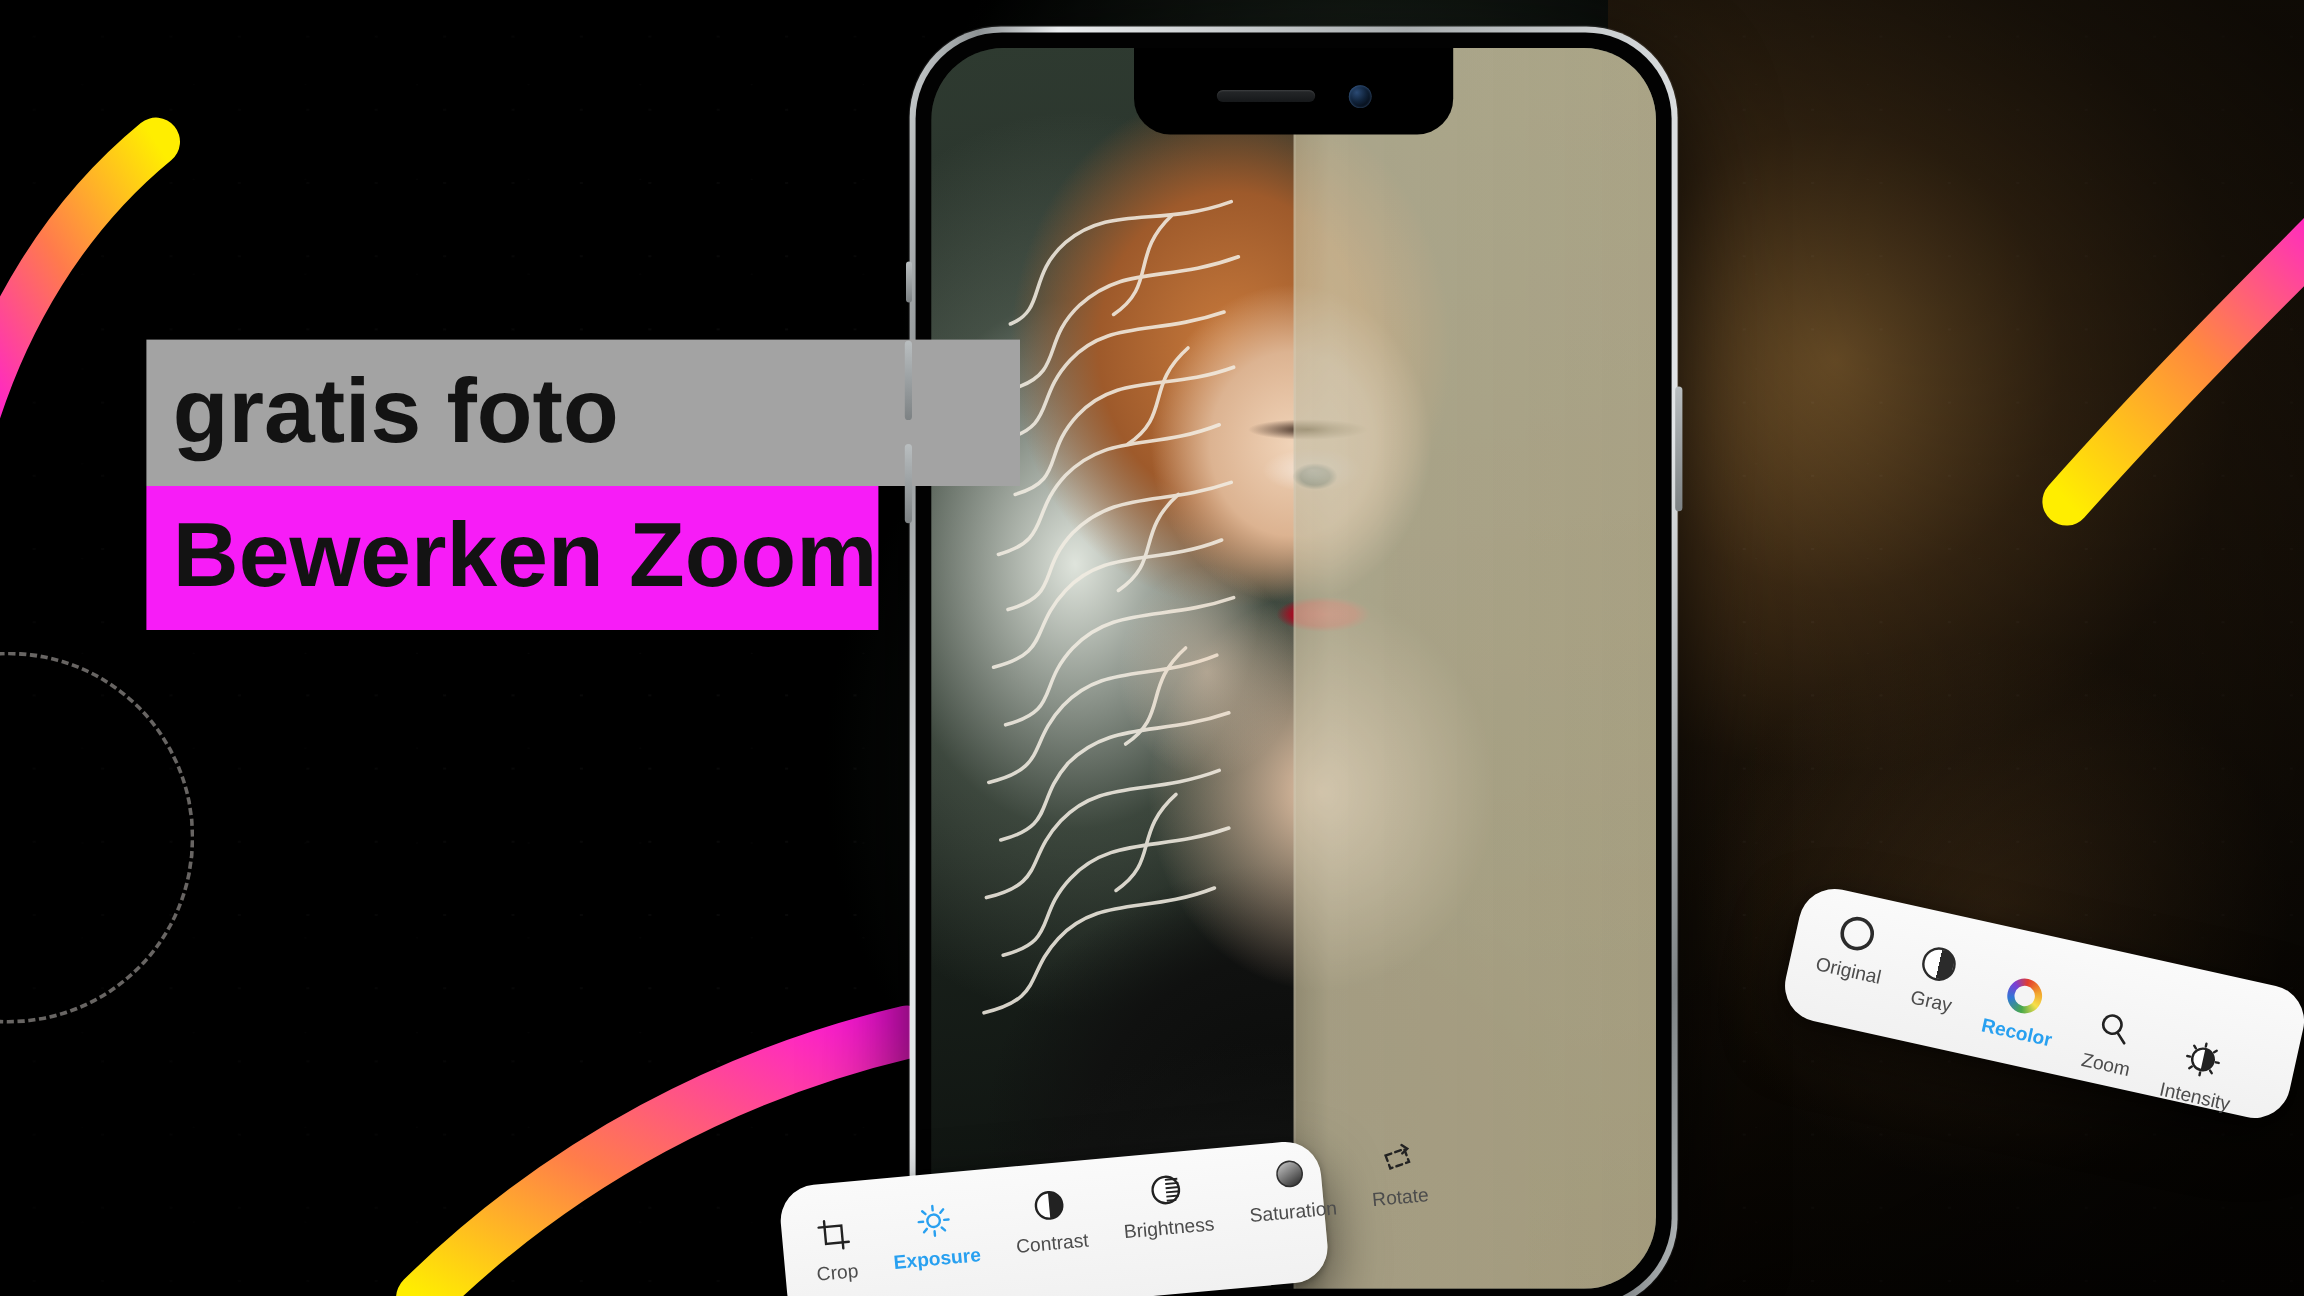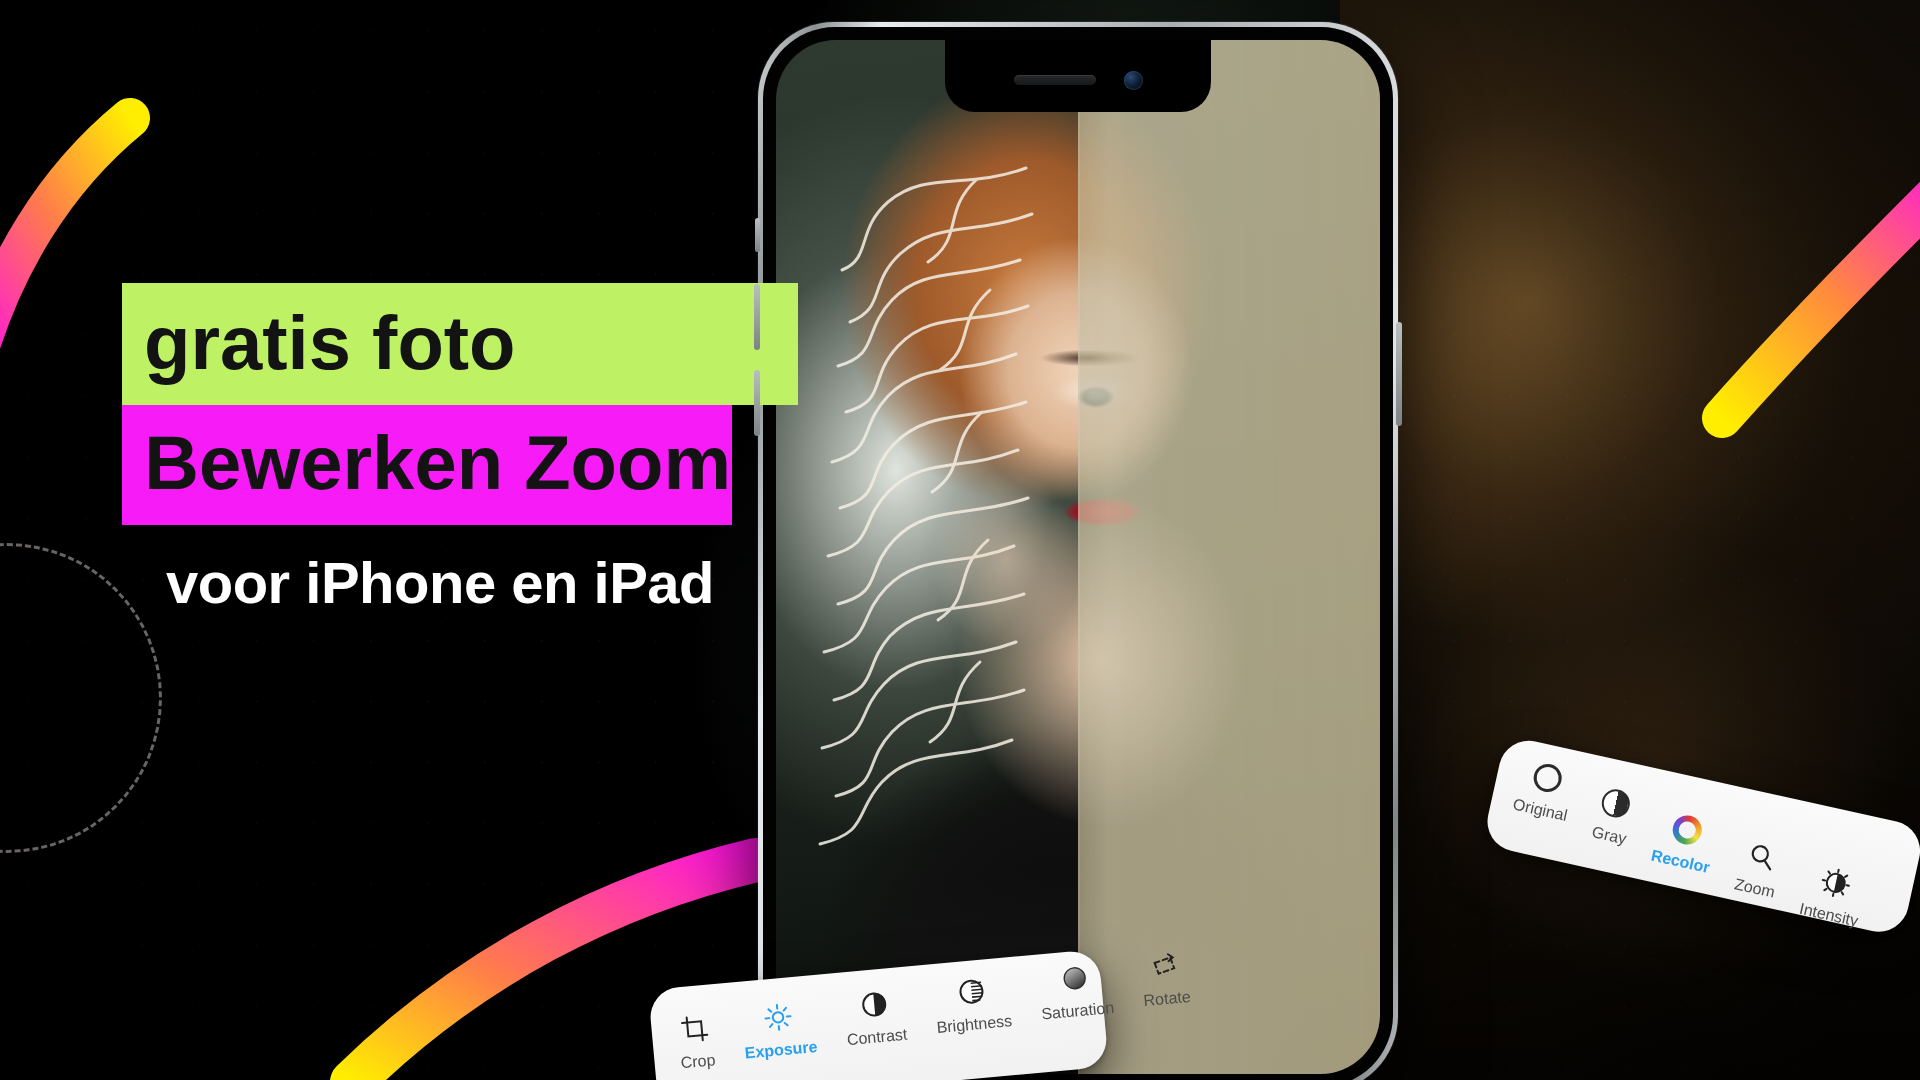--- a/index.html
+++ b/index.html
@@ -51,21 +51,21 @@
     paint-order:stroke fill;
     margin-left:52px;
     white-space:nowrap;
   }
 
   .band {
     display:block; white-space:nowrap;
     font-weight:bold; color:#131313; line-height:1;
   }
   .band-yellow {
-    background:#bef264; font-size:76px; width:676px;
+    background:#a3a3a3; font-size:76px; width:728px;
     padding:22px 0 24px 22px; margin-top:17px;
   }
   .band-magenta {
     background:#f71cf7; font-size:76px; width:610px;
     padding:20px 0 24px 22px;
   }
 
   .subline {
     font-size:58px; font-weight:bold; color:#fff; white-space:nowrap;
     margin-top:24px; margin-left:44px; letter-spacing:-.5px;
@@ -279,21 +279,20 @@
           <span class="speaker"></span>
           <span class="cam"></span>
         </div>
       </div>
     </div>
   </div>
 
   <div class="text-block">
     <div class="band band-yellow">gratis foto</div>
     <div class="band band-magenta">Bewerken Zoom</div>
-    <div class="subline">voor iPhone en iPad</div>
   </div>
 
   <div class="toolbar" id="toolbar-bottom">
 
     <div class="tool">
       <span class="ico">
         <svg width="30" height="30" viewBox="0 0 30 30" fill="none" stroke="#222" stroke-width="2" stroke-linecap="round">
           <path d="M8,3 L8,22 L27,22"></path>
             <path d="M3,8 L22,8 L22,27"></path>
         </svg>

